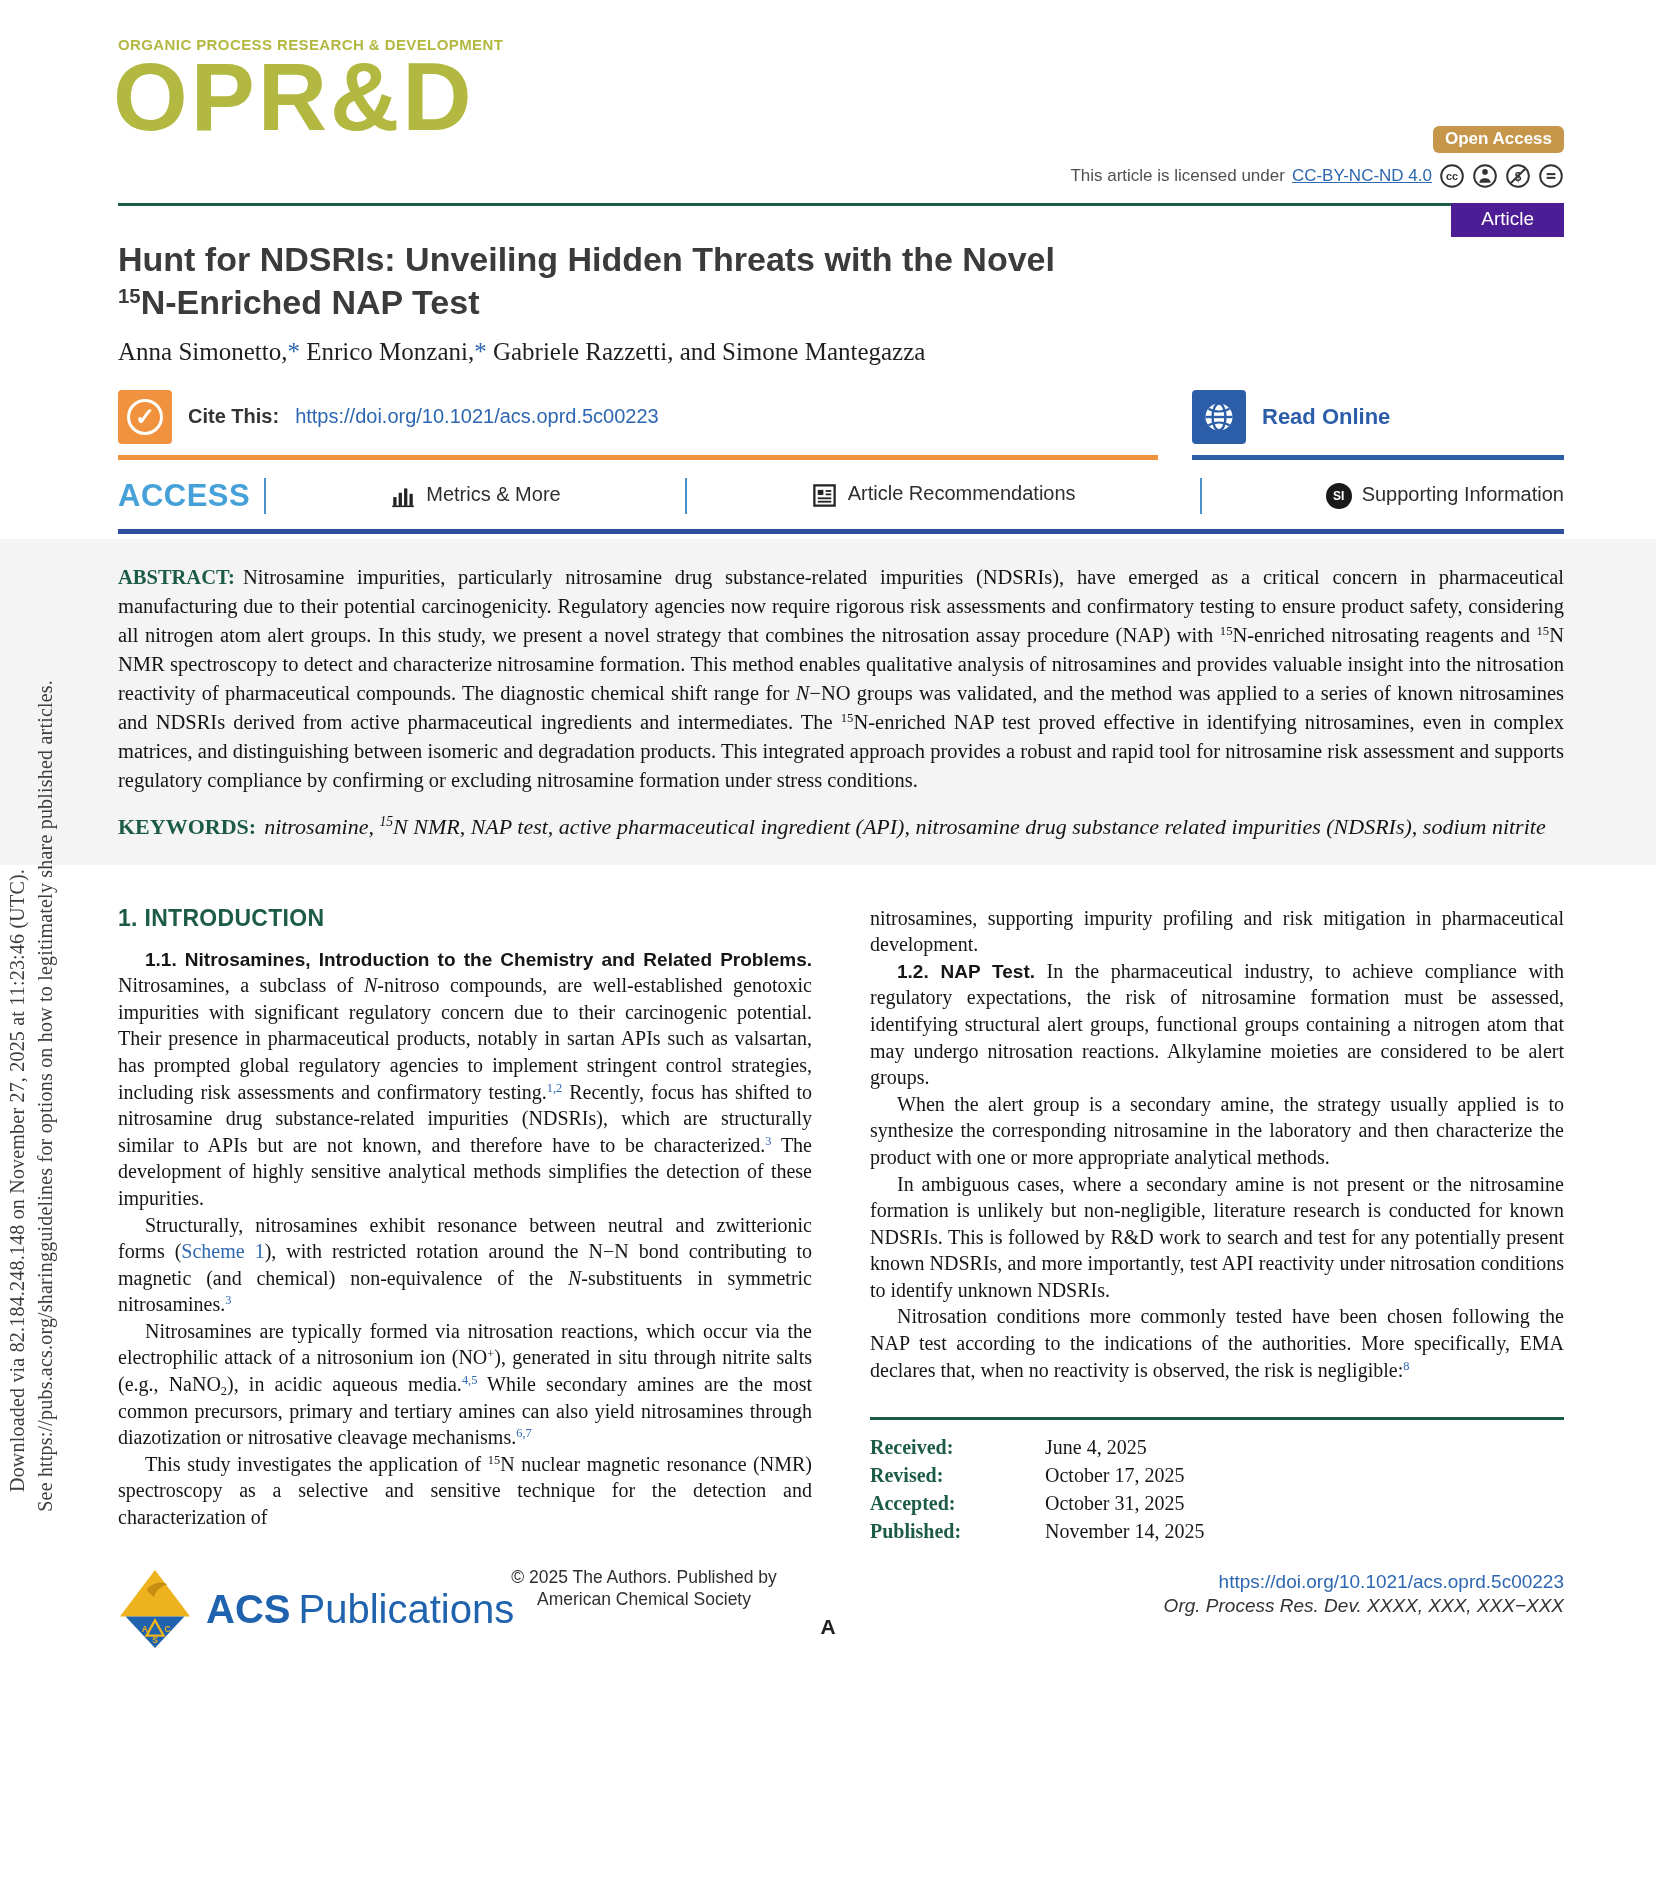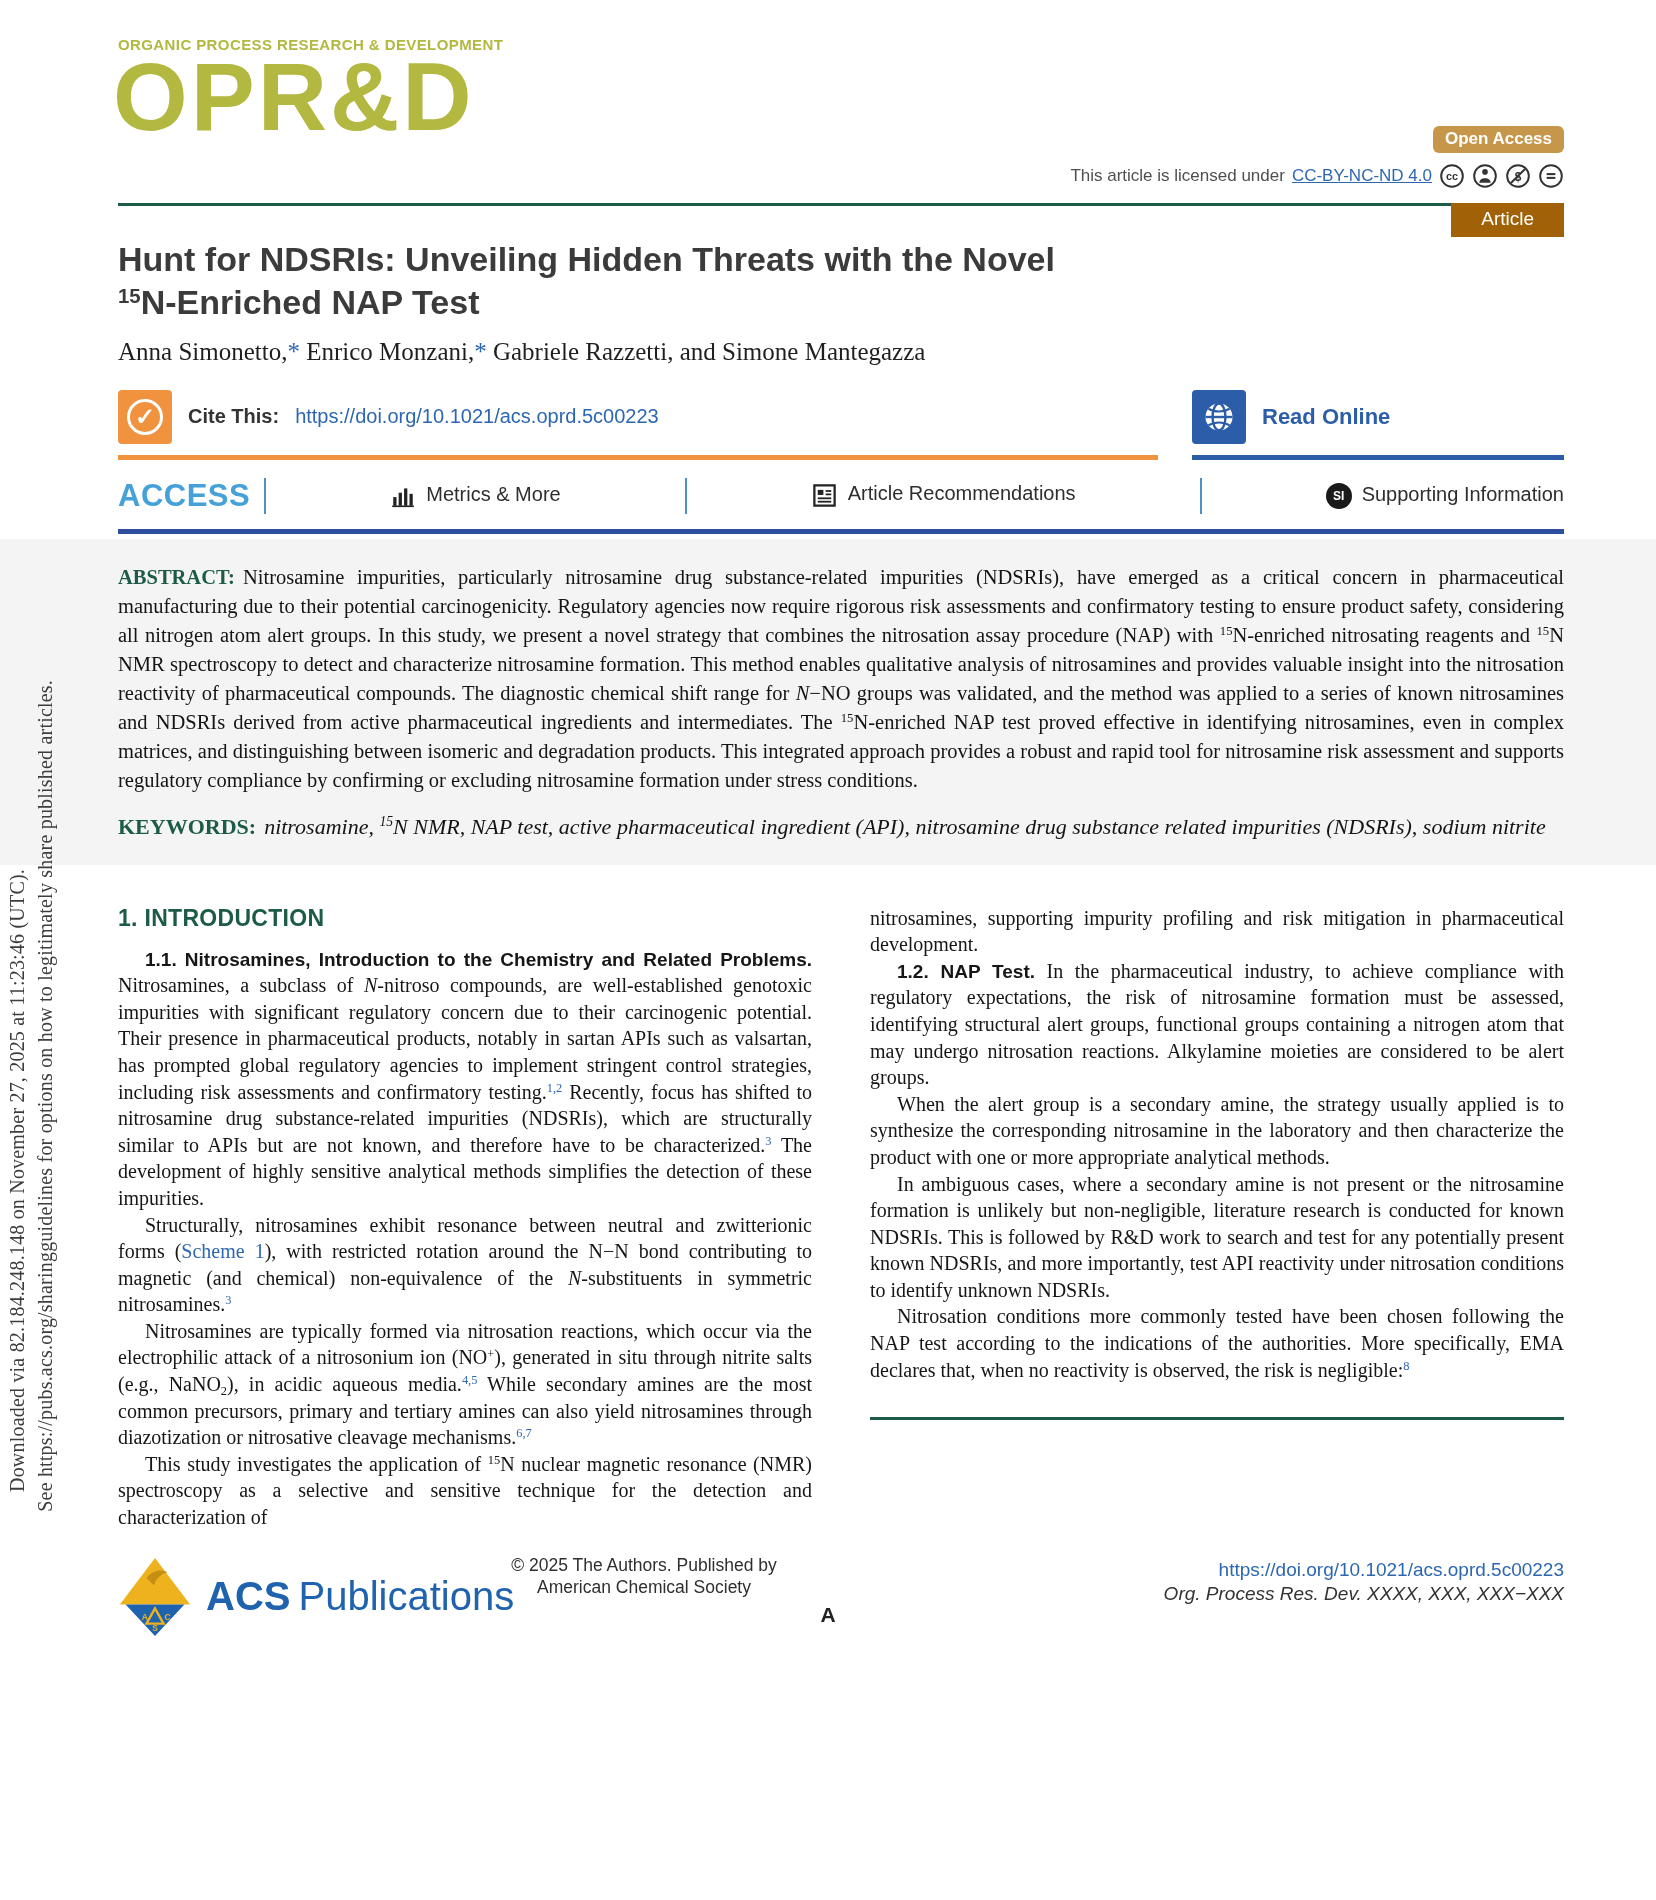--- a/index.html
+++ b/index.html
@@ -24,21 +24,21 @@
   .header-row { display:flex; justify-content:space-between; align-items:flex-start; padding-top:36px; }
   .tagline { font-family:"Liberation Sans",sans-serif; font-weight:bold; font-size:15px; color:#b2b840; letter-spacing:.4px; }
   .logo-big { font-family:"Liberation Sans",sans-serif; font-weight:bold; font-size:96px; line-height:.92; color:#b2b840; letter-spacing:3px; margin-left:-5px; }
   .tr-block { text-align:right; padding-top:90px; }
   .oa-badge { display:inline-block; background:#c6974b; color:#fff; font:bold 17px "Liberation Sans",sans-serif; padding:3px 12px 4px; border-radius:6px; }
   .license-line { margin-top:10px; display:flex; align-items:center; justify-content:flex-start; gap:7px; font:17px "Liberation Sans",sans-serif; color:#4f4f4f; }
   .license-line .lnk { text-decoration:underline; }
   .cc-ic { display:inline-block; vertical-align:middle; }
 
   .rule-row { margin-top:14px; border-bottom:3px solid #1d5b49; position:relative; height:0; }
-  .article-badge { position:absolute; right:0; top:0; background:#a16207; color:#fff; font:19px "Liberation Sans",sans-serif; padding:5px 30px 7px; }
+  .article-badge { position:absolute; right:0; top:0; background:#4c1d95; color:#fff; font:19px "Liberation Sans",sans-serif; padding:5px 30px 7px; }
   .pubs { margin-top:13px; font:19px "Liberation Sans",sans-serif; color:#454545; }
 
   .title { margin-top:32px; font-family:"Liberation Sans",sans-serif; font-weight:bold; font-size:34px; color:#3b3b3b; line-height:1.26; }
   .title .tsup { font-size:60%; position:relative; top:-.55em; }
   .authors { margin-top:14px; font-size:25px; color:#1f1f1f; }
 
   
   .cite-bar { display:flex; margin-top:24px; }
   .cite-left { flex:1; display:flex; align-items:center; gap:16px; border-bottom:5px solid #f0923e; padding-bottom:11px; }
   .cite-icon { width:54px; height:54px; background:#f0923e; border-radius:4px; display:flex; align-items:center; justify-content:center; flex:0 0 auto; }
@@ -230,20 +230,30 @@
         <p class="body ind">This study investigates the application of <span class="rs-sup">15</span>N nuclear magnetic resonance (NMR) spectroscopy as a selective and sensitive technique for the detection and characterization of</p>
       </div>
       <div class="col">
         <p class="body">nitrosamines, supporting impurity profiling and risk mitigation in pharmaceutical development.</p>
         <p class="body ind"><span class="rs-runin">1.2. NAP Test.</span> In the pharmaceutical industry, to achieve compliance with regulatory expectations, the risk of nitrosamine formation must be assessed, identifying structural alert groups, functional groups containing a nitrogen atom that may undergo nitrosation reactions. Alkylamine moieties are considered to be alert groups.</p>
         <p class="body ind">When the alert group is a secondary amine, the strategy usually applied is to synthesize the corresponding nitrosamine in the laboratory and then characterize the product with one or more appropriate analytical methods.</p>
         <p class="body ind">In ambiguous cases, where a secondary amine is not present or the nitrosamine formation is unlikely but non-negligible, literature research is conducted for known NDSRIs. This is followed by R&amp;D work to search and test for any potentially present known NDSRIs, and more importantly, test API reactivity under nitrosation conditions to identify unknown NDSRIs.</p>
         <p class="body ind">Nitrosation conditions more commonly tested have been chosen following the NAP test according to the indications of the authorities. More specifically, EMA declares that, when no reactivity is observed, the risk is negligible:<span class="rs-ref">8</span></p>
 
         <div class="dates-rule"></div>
+        <div class="dates">
+          <span class="d-label">Received:</span>
+            <span class="d-val">June 4, 2025</span>
+          <span class="d-label">Revised:</span>
+            <span class="d-val">October 17, 2025</span>
+          <span class="d-label">Accepted:</span>
+            <span class="d-val">October 31, 2025</span>
+          <span class="d-label">Published:</span>
+            <span class="d-val">November 14, 2025</span>
+        </div>
       </div>
     </div>
 
     <div class="footer">
       <div class="f-logo">
         <svg width="74" height="80" viewBox="0 0 78 84">
           <polygon points="39,1 2,50 76,50" fill="#eeb21f"></polygon>
           <polygon points="8,50 70,50 39,83" fill="#1f62ad"></polygon>
           <polygon points="39,54 30,70 48,70" fill="none" stroke="#eeb21f" stroke-width="2.5"></polygon>
           <text x="25" y="66" font-family="Liberation Sans" font-size="9" font-weight="bold" fill="#eeb21f">A</text>

